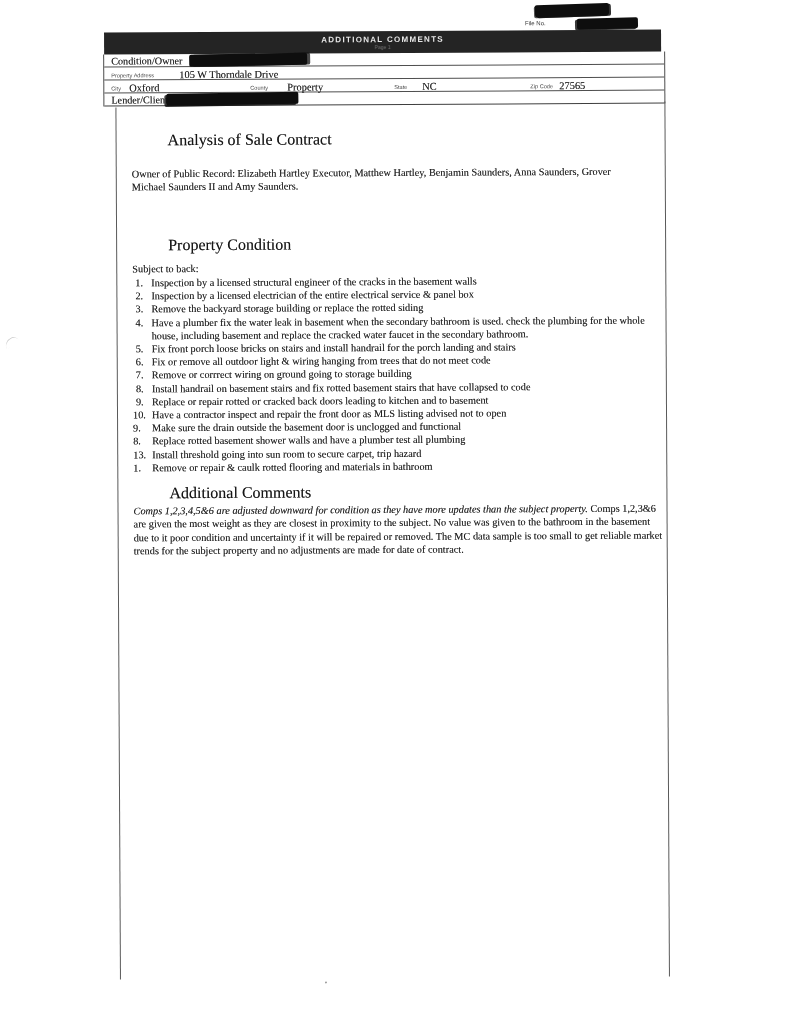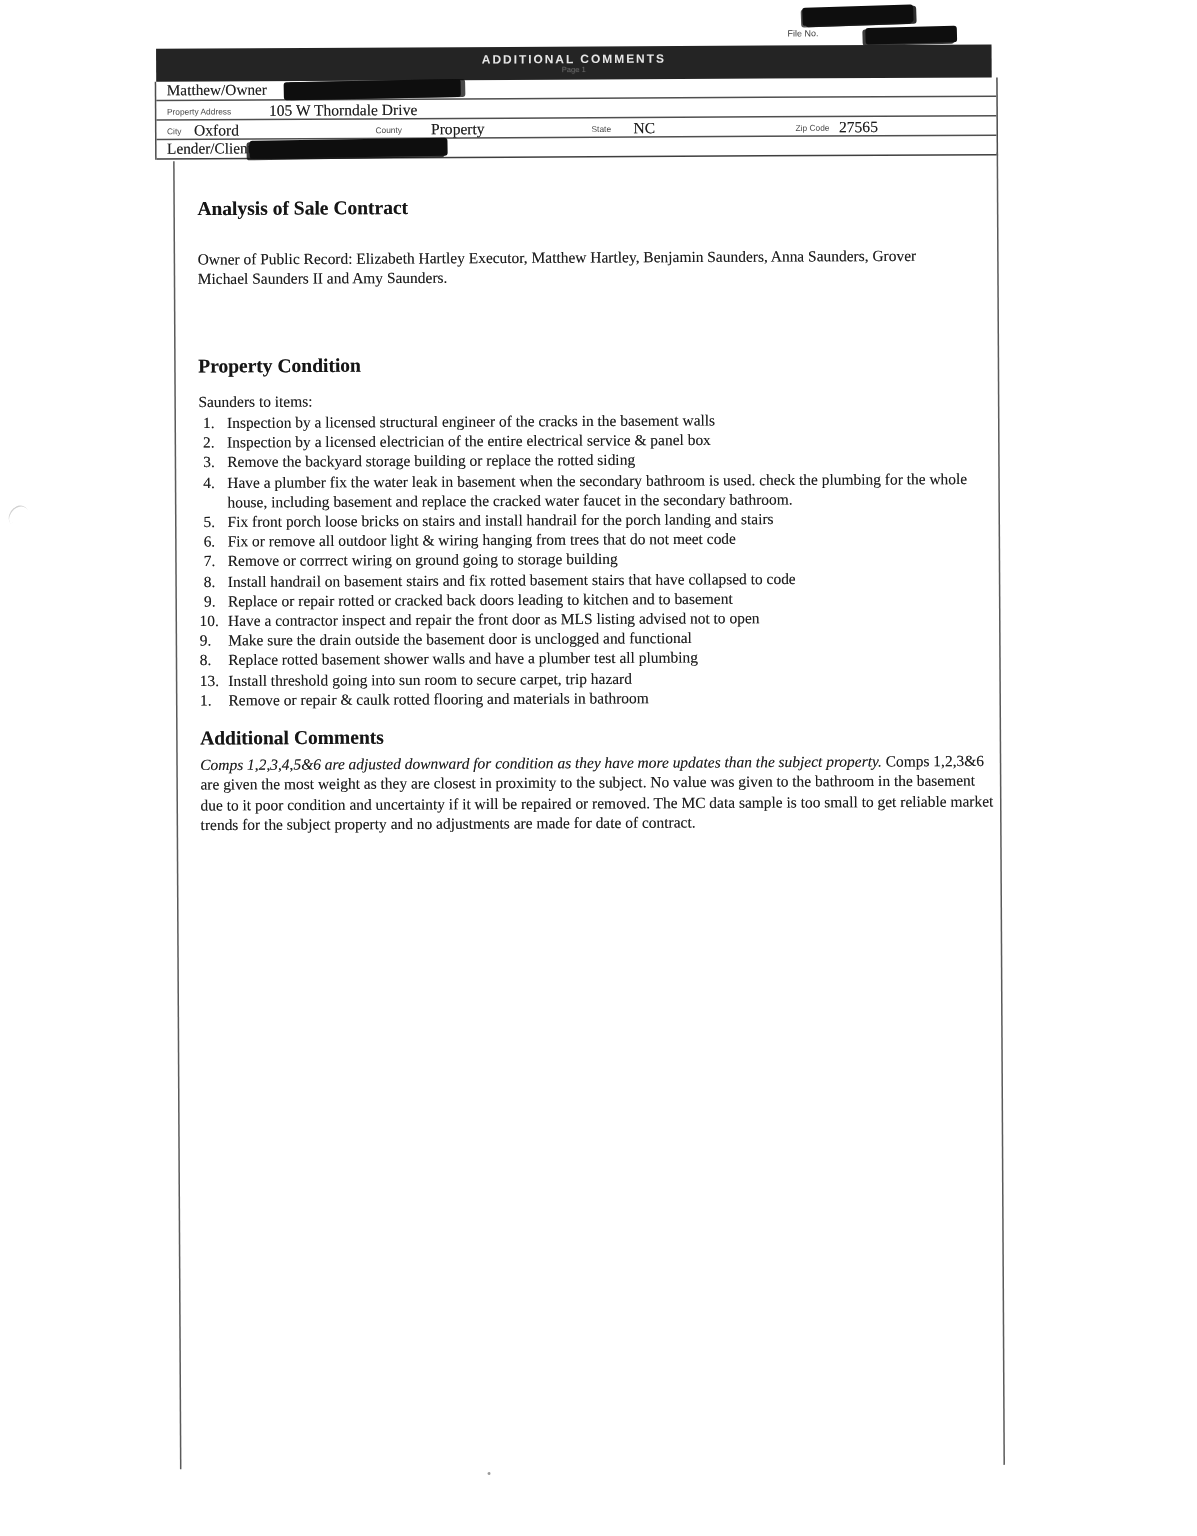--- a/index.html
+++ b/index.html
@@ -37,21 +37,21 @@
                box-shadow:3px 0 0 rgba(12,12,12,.75);}
   .redact-row4{left:62px;top:0px;width:132px;height:12px;transform:rotate(-0.6deg);
                box-shadow:-2px 1px 0 rgba(12,12,12,.8);}
 
   
   .vline{position:absolute;width:1.4px;background:#5a5a5a;}
   .vline-left{left:117px;top:106px;height:872px;}
   .vline-right{left:666px;top:103px;height:875px;}
 
   
-  .heading{position:absolute;font-size:13px;font-weight:bold;color:#161616;}
+  .heading{position:absolute;font-size:16px;font-weight:normal;color:#161616;margin-left:36px;}
   .para{position:absolute;font-size:10.3px;line-height:13.3px;color:#1d1d1d;}
   .list{position:absolute;left:133px;top:275px;width:530px;font-size:10.3px;
         line-height:13.2px;color:#1d1d1d;}
   .li{position:relative;padding-left:19px;}
   .li .num{position:absolute;left:0;top:0;}
   .li.n1 .num{left:3px;}
   .ital{font-style:italic;}
 
   
   .squiggle{position:absolute;left:4px;top:336px;width:15px;height:7px;
@@ -70,21 +70,21 @@
     <div class="file-no">File No.</div>
     <div class="redact redact-top2"></div>
 
     <div class="band">
       <div class="band-title">ADDITIONAL COMMENTS</div>
       <div class="band-sub">Page 1</div>
     </div>
 
     <div class="form">
       <div class="frow">
-        <span class="flabel-big txt">Matthew/Owner</span>
+        <span class="flabel-big txt">Condition/Owner</span>
         <span class="redact redact-row1"></span>
       </div>
       <div class="frow">
         <span class="flabel-sm" style="left:7px">Property Address</span>
         <span class="fval txt" style="left:75px">105 W Thorndale Drive</span>
       </div>
       <div class="frow">
         <span class="flabel-sm" style="left:7px">City</span>
         <span class="fval txt" style="left:25px">Oxford</span>
         <span class="flabel-sm" style="left:146px">County</span>
@@ -100,21 +100,21 @@
       </div>
     </div>
 
     <div class="vline vline-left"></div>
     <div class="vline vline-right"></div>
 
     <div class="heading txt" style="left:133px;top:130px">Analysis of Sale Contract</div>
     <div class="para txt" style="left:133px;top:166px;width:515px">Owner of Public Record:  Elizabeth Hartley Executor, Matthew Hartley, Benjamin Saunders, Anna Saunders, Grover Michael Saunders II and Amy Saunders.</div>
 
     <div class="heading txt" style="left:133px;top:235px">Property Condition</div>
-    <div class="para txt" style="left:133px;top:261px">Saunders to items:</div>
+    <div class="para txt" style="left:133px;top:261px">Subject to back:</div>
 
     <div class="list txt">
       <div class="li n1"><span class="num">1.</span><span>Inspection by a licensed structural engineer of the cracks in the basement walls</span></div>
       <div class="li n1"><span class="num">2.</span><span>Inspection by a licensed electrician of the entire electrical service &amp; panel box</span></div>
       <div class="li n1"><span class="num">3.</span><span>Remove the backyard storage building or replace the rotted siding</span></div>
       <div class="li n1"><span class="num">4.</span><span>Have a plumber fix the water leak in basement when the secondary bathroom is used. check the plumbing for the whole house, including basement and replace the cracked water faucet in the secondary bathroom.</span></div>
       <div class="li n1"><span class="num">5.</span><span>Fix front porch loose bricks on stairs and install handrail for the porch landing and stairs</span></div>
       <div class="li n1"><span class="num">6.</span><span>Fix or remove all outdoor light &amp; wiring hanging from trees that do not meet code</span></div>
       <div class="li n1"><span class="num">7.</span><span>Remove or corrrect wiring on ground going to storage building</span></div>
       <div class="li n1"><span class="num">8.</span><span>Install handrail on basement stairs and fix rotted basement stairs that have collapsed to code</span></div>

